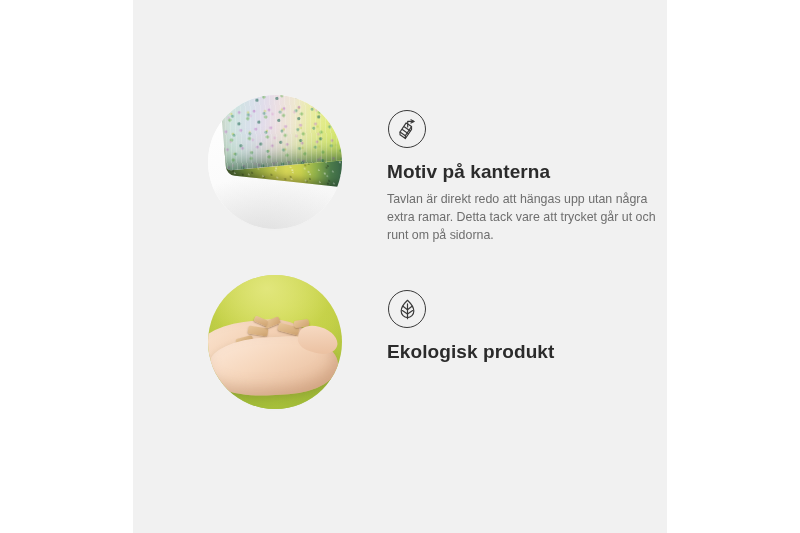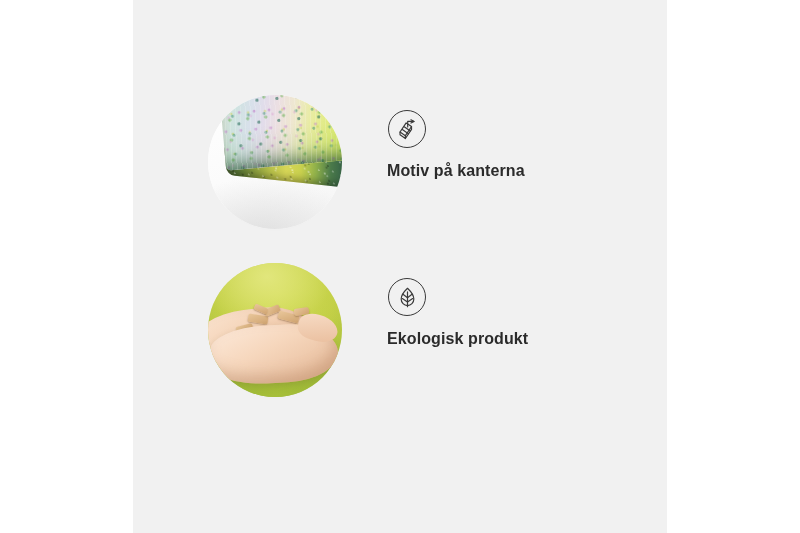--- a/index.html
+++ b/index.html
@@ -25,21 +25,21 @@
     width: 534px;
     height: 533px;
     background: #f1f1f1;
   }
 
   
   .feature {
     position: absolute;
   }
   .feature-1 { left: 133px; top: 78px;  width: 534px; height: 172px; }
-  .feature-2 { left: 133px; top: 246px; width: 534px; height: 172px; }
+  .feature-2 { left: 133px; top: 258px; width: 534px; height: 172px; }
 
   
   .media-wrap {
     position: absolute;
     left: 62px;
     top: 7px;
     width: 160px;
     height: 160px;
   }
   .media-shadow {
@@ -238,21 +238,21 @@
     display: flex;
     align-items: center;
     justify-content: center;
     box-sizing: border-box;
     margin-left: 1px;
   }
   .feature-1 .content { top: 32px; }
   .feature-2 .content { top: 32px; }
   .feature-title {
     margin: 13px 0 0 0;
-    font-size: 16px;
+    font-size: 19px;
     font-weight: 700;
     color: #2b2b2b;
     letter-spacing: 0.1px;
     line-height: 1.2;
   }
   .feature-body {
     margin: 6px 0 0 0;
     font-size: 12.4px;
     line-height: 1.47;
     color: #6e6e6e;
@@ -287,20 +287,21 @@
           <path d="M4.2 14.6 L10.6 5.1 L16.2 8.9 L9.8 18.4 Z"></path>
           <path d="M4.2 14.6 L4.2 17.6 L9.8 21.4 L9.8 18.4"></path>
           <path d="M16.2 8.9 L16.2 11.9 L9.8 21.4"></path>
           <path d="M6.6 12.1 L12.9 16.4"></path>
           <path d="M8.6 9.2 L14.9 13.5"></path>
           <path d="M12.2 9.4 L12.2 3.6 L18.4 3.6"></path>
           <path d="M15.6 1.9 L18.9 3.6 L15.6 5.3"></path>
         </svg>
       </div>
       <h2 class="feature-title">Motiv på kanterna</h2>
+      <p class="feature-body">Tavlan är direkt redo att hängas upp utan några extra ramar. Detta tack vare att trycket går ut och runt om på sidorna.</p>
     </div>
   </div>
 
   <div class="feature feature-2">
 
     <div class="media-wrap">
       <div class="media-shadow"></div>
       <div class="media media-eco">
         <div class="eco-blur-top"></div>
         <div class="eco-blur-bottom"></div>

